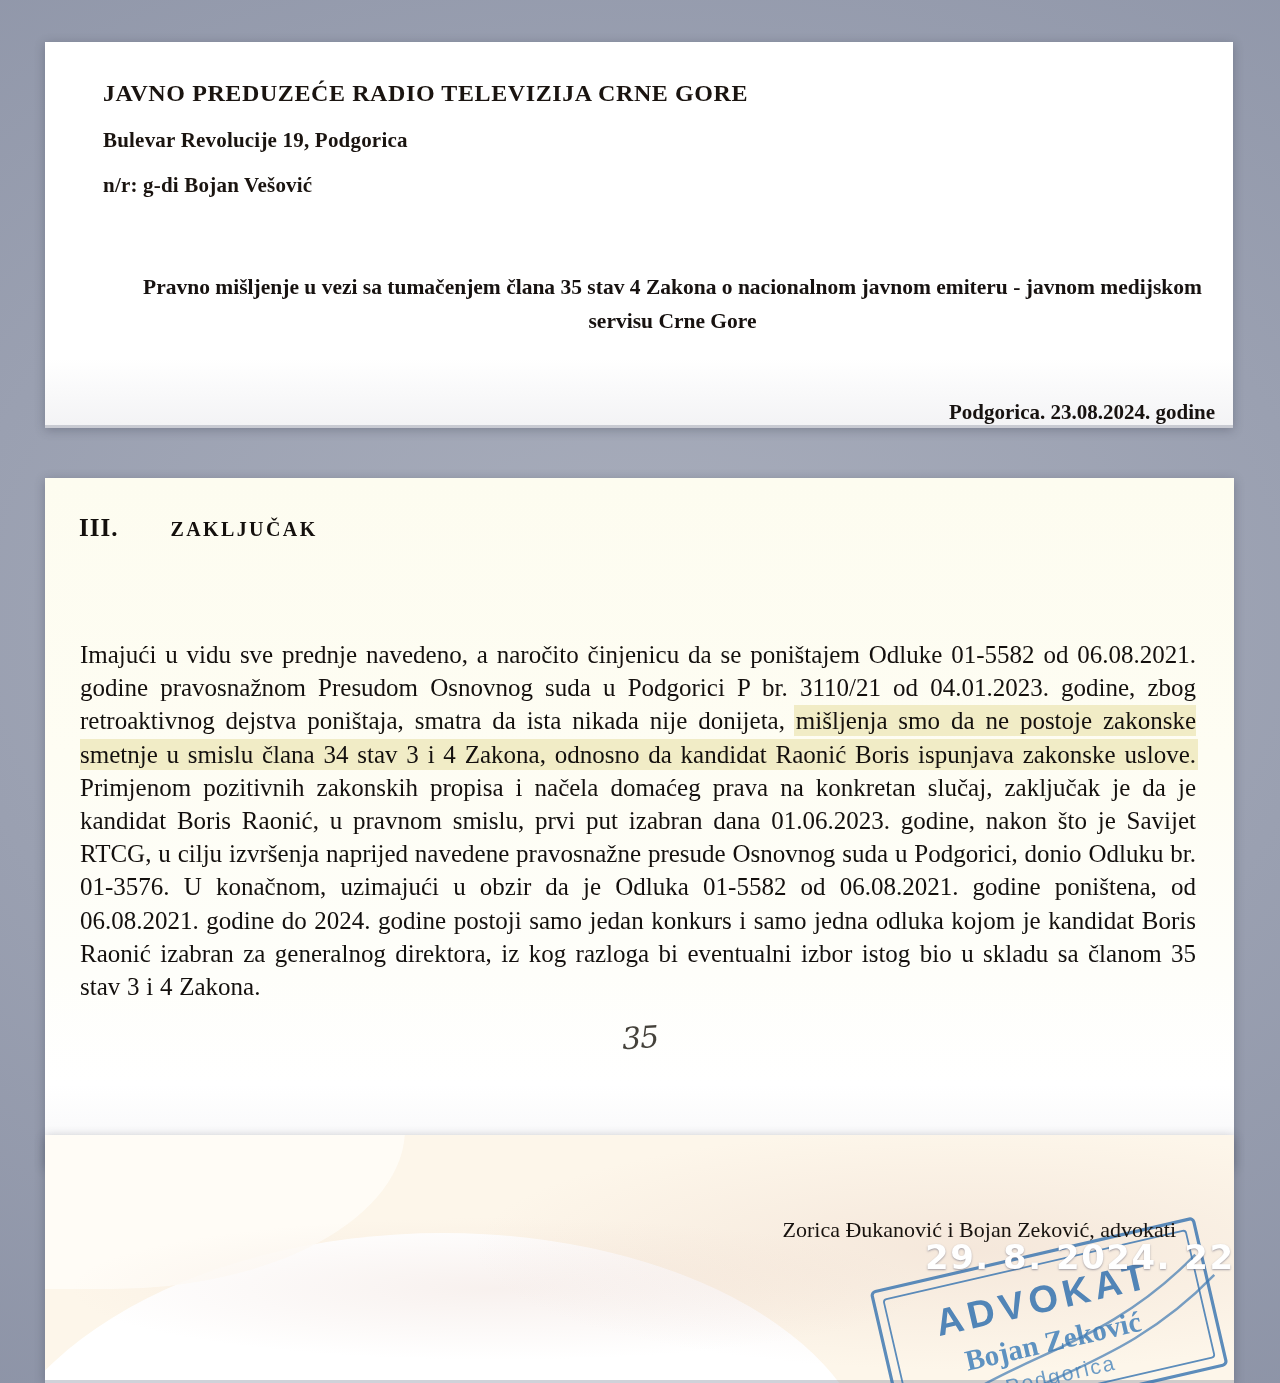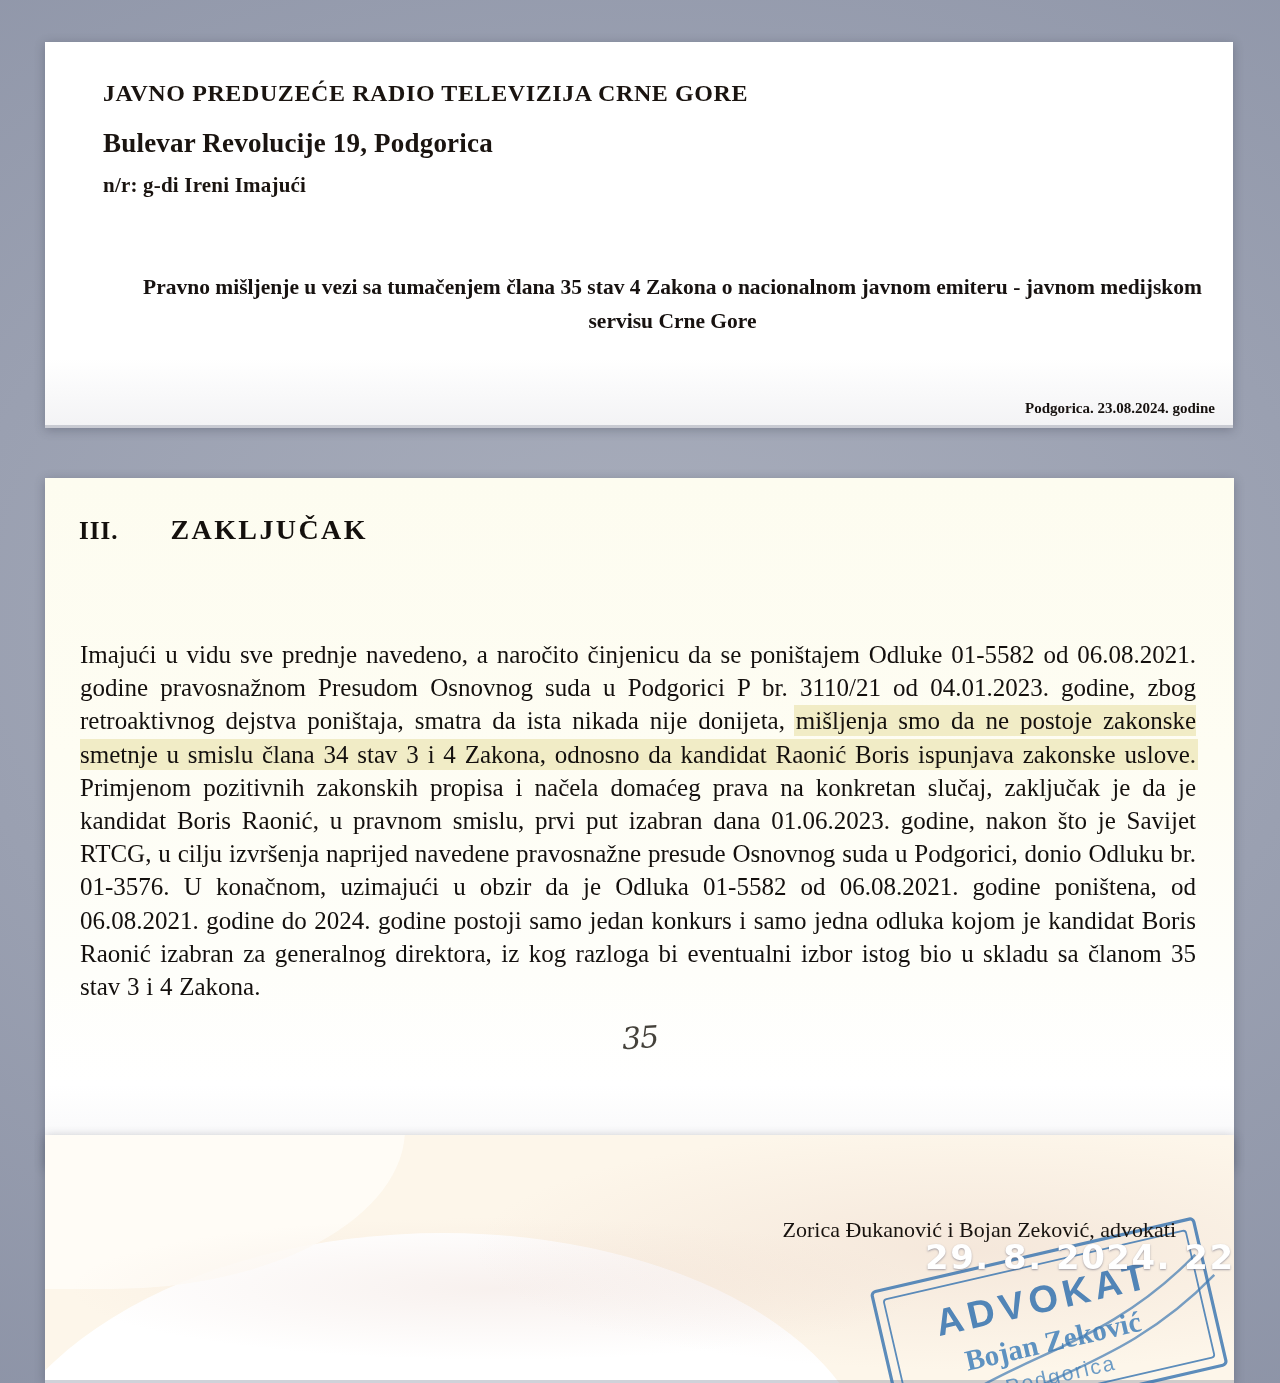--- a/index.html
+++ b/index.html
@@ -34,40 +34,40 @@
     background: linear-gradient(180deg,#ffffff 0%,#ffffff 82%,#f3f3f5 100%);
   }
   .lh-line {
     position: absolute;
     color: #1a1410;
     font-weight: bold;
     letter-spacing: 0.2px;
     white-space: nowrap;
   }
   #lh-org    { left: 58px; top: 38px;  font-size: 24px; letter-spacing: 0.6px; }
-  #lh-addr   { left: 58px; top: 86px;  font-size: 27px; }
+  #lh-addr   { left: 58px; top: 86px;  font-size: 21px; }
   #lh-attn   { left: 58px; top: 131px; font-size: 21px; }
 
   #lh-subject {
     position: absolute;
     left: 40px;
     right: 16px;
     top: 228px;
     text-align: center;
     font-size: 21.5px;
     font-weight: bold;
     line-height: 34px;
     color: #171210;
     margin-left: 43px;
   }
   #lh-place-date {
     position: absolute;
     right: 18px;
     top: 358px;
-    font-size: 15px;
+    font-size: 21px;
     font-weight: bold;
     color: #171210;
     white-space: nowrap;
   }
 
   
   #panel-conclusion {
     left: 45px;
     top: 478px;
     width: 1189px;
@@ -79,21 +79,21 @@
   #conclusion-heading {
     position: absolute;
     left: 34px;
     top: 36px;
     display: flex;
     align-items: baseline;
     gap: 52px;
     color: #14100d;
   }
   #heading-numeral { font-size: 25px; font-weight: bold; letter-spacing: 1px; }
-  #heading-title   { font-size: 28px; font-weight: bold; letter-spacing: 2.4px; }
+  #heading-title   { font-size: 20px; font-weight: bold; letter-spacing: 2.4px; }
 
   #conclusion-body {
     position: absolute;
     left: 35px;
     right: 38px;
     top: 160px;
     font-size: 25px;
     line-height: 33.2px;
     text-align: justify;
     color: #14100e;
@@ -201,21 +201,21 @@
     height: 3px;
     background: rgba(120,126,145,0.35);
   }
 </style>
 </head>
 <body>
 
 <div class="panel" id="panel-letterhead">
   <div class="lh-line" id="lh-org">JAVNO PREDUZEĆE RADIO TELEVIZIJA CRNE GORE</div>
   <div class="lh-line" id="lh-addr">Bulevar Revolucije 19, Podgorica</div>
-  <div class="lh-line" id="lh-attn">n/r: g-di Ireni Imajući</div>
+  <div class="lh-line" id="lh-attn">n/r: g-di Bojan Vešović</div>
   <div id="lh-subject">Pravno mišljenje u vezi sa tumačenjem člana 35 stav 4 Zakona o nacionalnom javnom emiteru - javnom medijskom servisu Crne Gore</div>
   <div id="lh-place-date">Podgorica. 23.08.2024. godine</div>
 </div>
 
 <div class="panel" id="panel-conclusion">
 
   <div id="conclusion-heading">
     <span id="heading-numeral">III.</span>
     <span id="heading-title">ZAKLJUČAK</span>
   </div>

